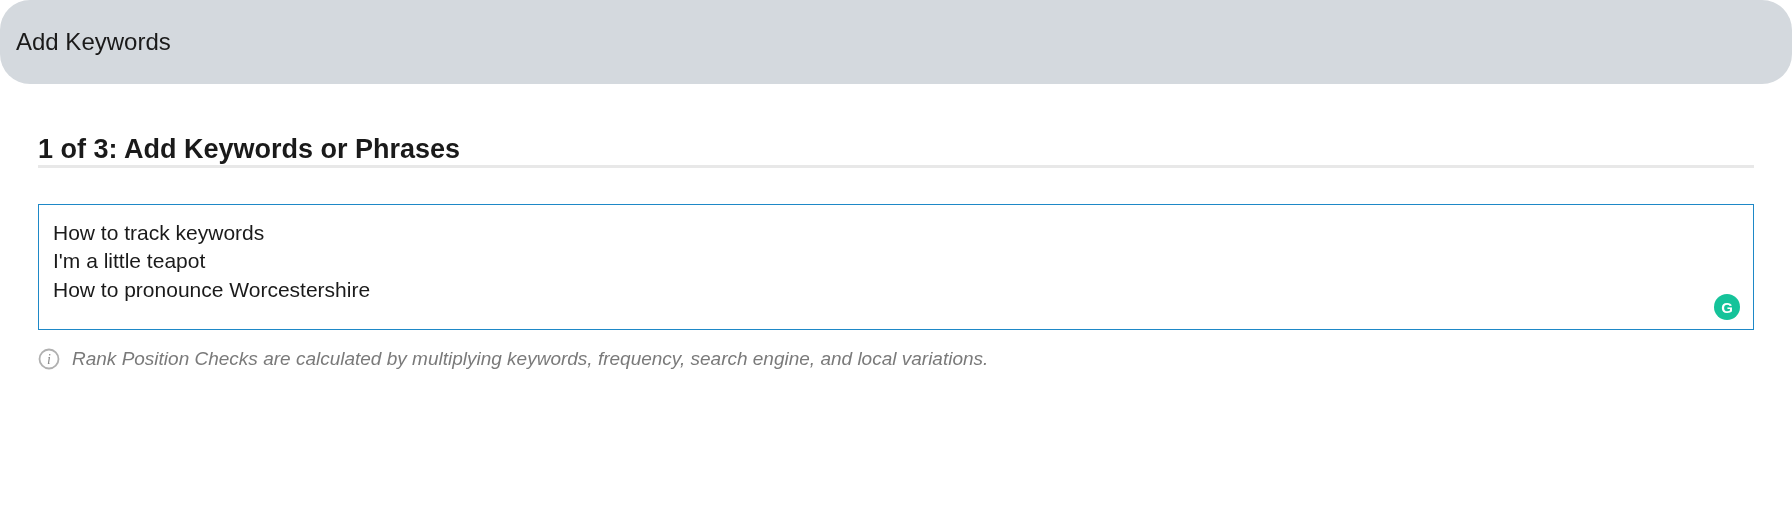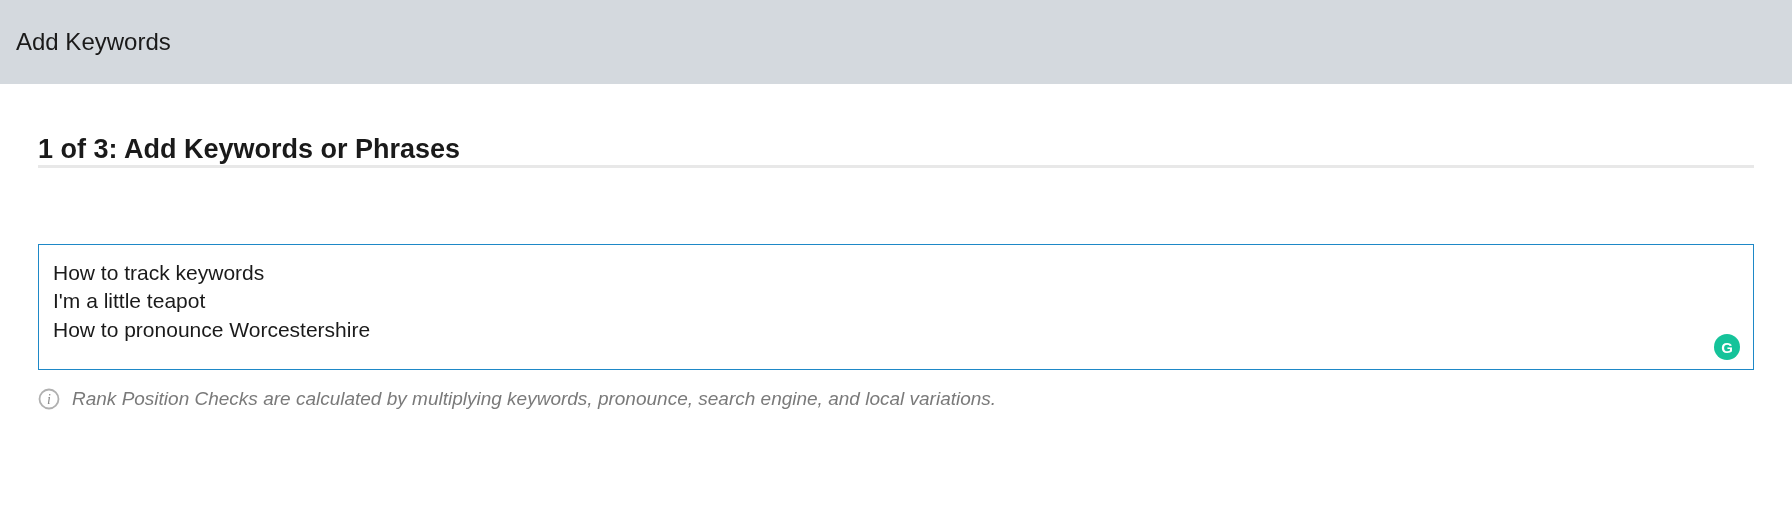--- a/index.html
+++ b/index.html
@@ -6,20 +6,21 @@
     body {
       font-family: -apple-system, BlinkMacSystemFont, "Segoe UI", Helvetica, Arial, sans-serif;
       font-size: 16px;
       color: #1a1a1a;
       background: #fff;
       width: 1792px;
     }
     .header-bar {
       background: #d4d9de;
       padding: 28px 16px;
+      border-radius: 30px;
     }
     .header-title {
       font-size: 24px;
       font-weight: 400;
       color: #1a1a1a;
     }
     .content {
       padding: 50px 38px 20px 38px;
     }
     .step-heading {
@@ -40,21 +41,20 @@
       min-height: 126px;
       border: 1.5px solid #1e88c7;
       padding: 14px 14px;
       font-family: inherit;
       font-size: 21px;
       line-height: 1.35;
       color: #1a1a1a;
       resize: none;
       outline: none;
       background: #fff;
-      margin-top: 40px;
     }
     .grammarly-badge {
       position: absolute;
       right: 14px;
       bottom: 14px;
       width: 26px;
       height: 26px;
       border-radius: 50%;
       background: #15c39a;
       color: #fff;
@@ -103,15 +103,15 @@
     </div>
   </div>
 
   <div class="info-row">
     <span class="info-icon">
       <svg width="22" height="22" viewBox="0 0 22 22">
         <circle cx="11" cy="11" r="9.5" fill="none" stroke="#b0b0b0" stroke-width="1.8"></circle>
         <text x="11" y="15.5" text-anchor="middle" font-family="Georgia, serif" font-style="italic" font-size="14" fill="#8a8a8a">i</text>
       </svg>
     </span>
-    <span class="info-text">Rank Position Checks are calculated by multiplying keywords, pronounce, search engine, and local variations.</span>
+    <span class="info-text">Rank Position Checks are calculated by multiplying keywords, frequency, search engine, and local variations.</span>
   </div>
 </div>
 
 </body></html>

